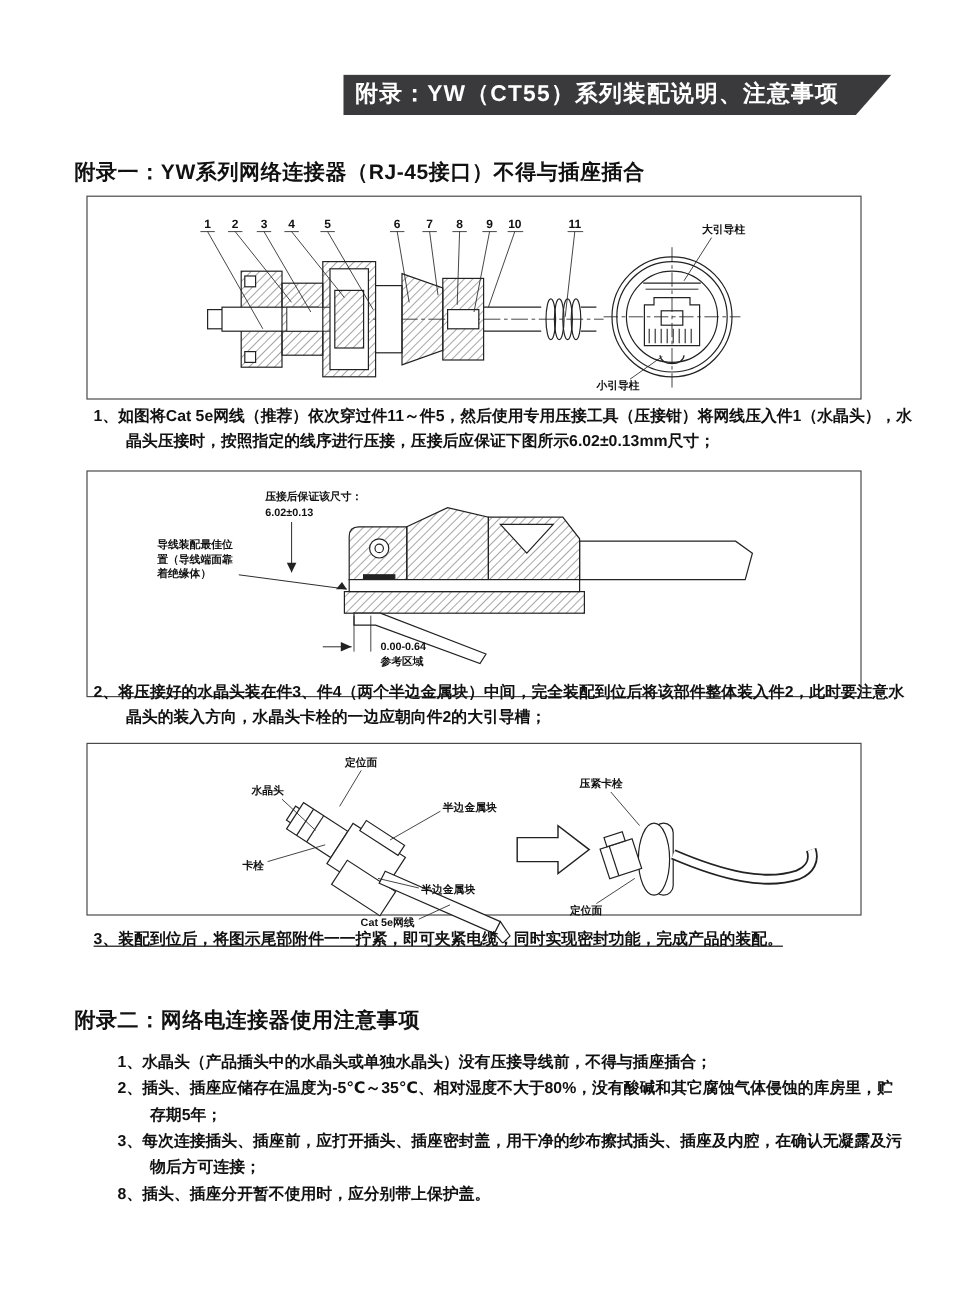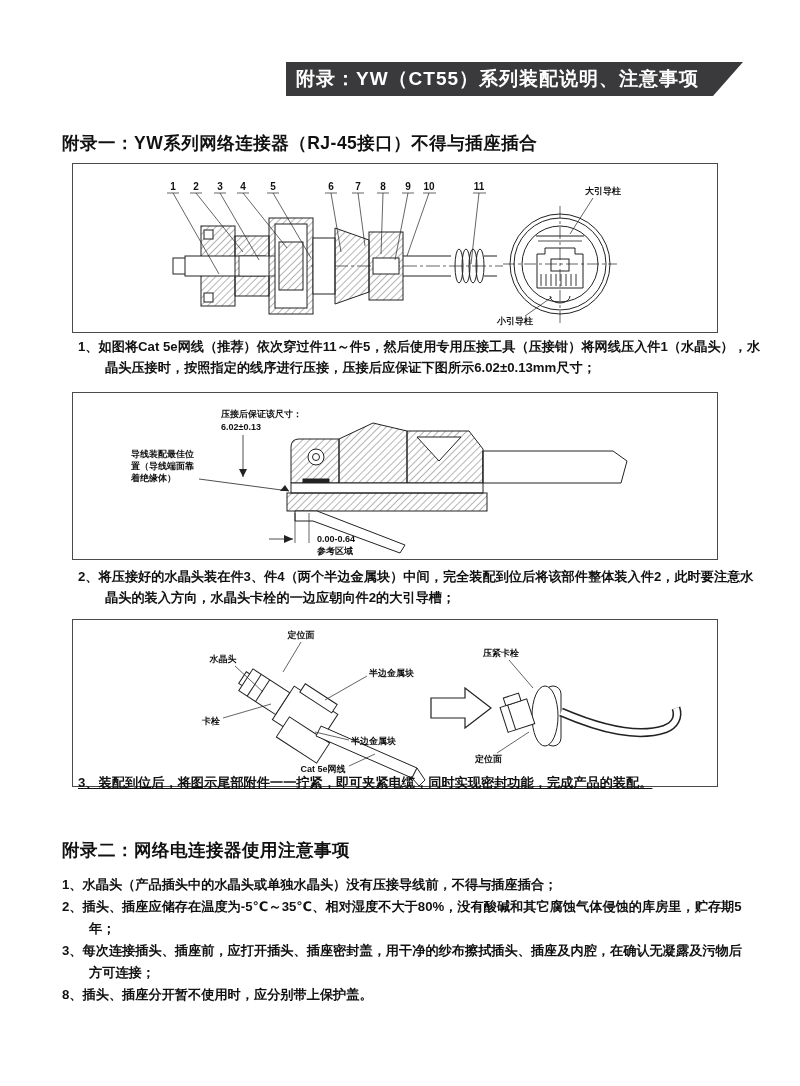--- a/index.html
+++ b/index.html
@@ -9,21 +9,21 @@
           background:#3a3a3c;color:#fff;font-size:19px;font-weight:bold;
           line-height:34px;padding-left:10px;box-sizing:border-box;letter-spacing:1px;
           clip-path:polygon(0 0,100% 0,calc(100% - 30px) 100%,0 100%);}
   .sec-heading{position:absolute;left:62px;font-size:17.5px;font-weight:bold;
                letter-spacing:.5px;white-space:nowrap;}
   .fig{position:absolute;left:72px;width:646px;border:1px solid #4a4a4a;background:#fff;box-sizing:border-box;}
   .para{position:absolute;left:62px;width:688px;font-size:13.2px;font-weight:bold;
         line-height:21px;padding-left:27px;text-indent:-27px;box-sizing:border-box;margin-left:16px;}
   .notes{position:absolute;left:62px;top:874px;width:692px;}
   .note-item{font-size:13.2px;font-weight:bold;line-height:22px;
-             padding-left:27px;text-indent:-27px;}
+             padding-left:27px;text-indent:-27px;margin-left:36px;}
   svg text{font-family:"Liberation Sans","DejaVu Sans",sans-serif;font-weight:bold;fill:#111;}
   .t9{font-size:9px;}
   .t10{font-size:10px;}
 </style>
 </head>
 <body>
 
 <div class="page">
 
   <div class="banner">
@@ -131,21 +131,21 @@
 
       <line x1="520" y1="34" x2="497" y2="70" stroke="#222" stroke-width="0.7"></line>
       <text class="t9" x="512" y="30">大引导柱</text>
       <line x1="452" y1="152" x2="479" y2="133" stroke="#222" stroke-width="0.7"></line>
       <text class="t9" x="424" y="160">小引导柱</text>
     </svg>
   </div>
 
   <div class="para" style="top:336px;">1、如图将Cat 5e网线（推荐）依次穿过件11～件5，然后使用专用压接工具（压接钳）将网线压入件1（水晶头），水晶头压接时，按照指定的线序进行压接，压接后应保证下图所示6.02±0.13mm尺寸；</div>
 
-  <div class="fig" style="top:392px;height:168px;">
+  <div class="fig" style="top:392px;height:189px;">
     <svg viewBox="0 0 644 166" width="644" height="166">
       <defs>
         <pattern id="hx2" patternUnits="userSpaceOnUse" width="5" height="5" patternTransform="rotate(45)">
           <line x1="0" y1="0" x2="0" y2="5" stroke="#444" stroke-width="0.8"></line>
         </pattern>
       </defs>
 
       <g stroke="#222" stroke-width="1" fill="none">
         <path d="M218,90 V54 q0,-8 8,-8 h40 v44 z" fill="url(#hx2)"></path>
         <circle cx="243" cy="64" r="8" fill="#fff"></circle>
@@ -182,21 +182,21 @@
         <line x1="196" y1="146" x2="220" y2="146" stroke="#222" stroke-width="0.8"></line>
         <polygon points="220,146 211,142 211,150" fill="#222"></polygon>
         <text class="t9" x="244" y="149">0.00-0.64</text>
         <text class="t9" x="244" y="161">参考区域</text>
       </g>
     </svg>
   </div>
 
   <div class="para" style="top:566px;">2、将压接好的水晶头装在件3、件4（两个半边金属块）中间，完全装配到位后将该部件整体装入件2，此时要注意水晶头的装入方向，水晶头卡栓的一边应朝向件2的大引导槽；</div>
 
-  <div class="fig" style="top:619px;height:168px;">
+  <div class="fig" style="top:619px;height:144px;">
     <svg viewBox="0 0 644 166" width="644" height="166">
 
       <g stroke="#222" stroke-width="1" fill="#fff">
         <g transform="rotate(33 212 84)">
           <rect x="162" y="78" width="8" height="14"></rect>
           <rect x="166" y="72" width="44" height="26"></rect>
           <line x1="176" y1="72" x2="176" y2="98"></line>
           <line x1="186" y1="72" x2="186" y2="98"></line>
           <rect x="210" y="64" width="52" height="40"></rect>
           <rect x="218" y="56" width="38" height="10"></rect>

